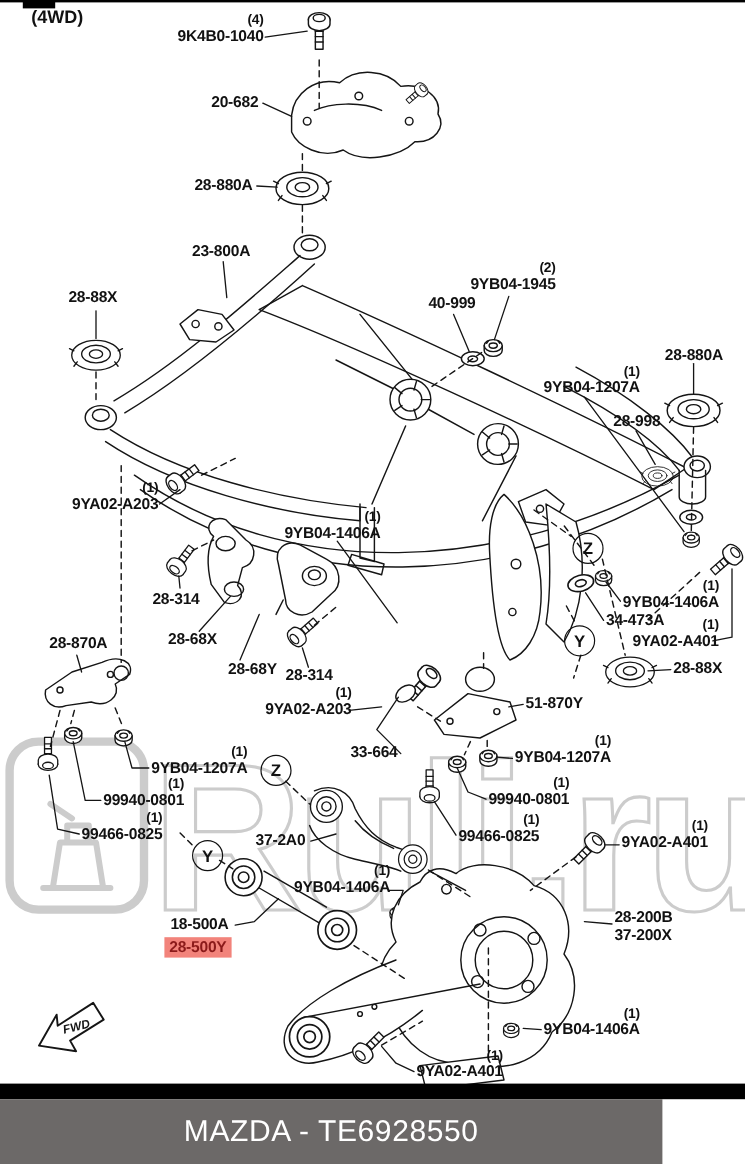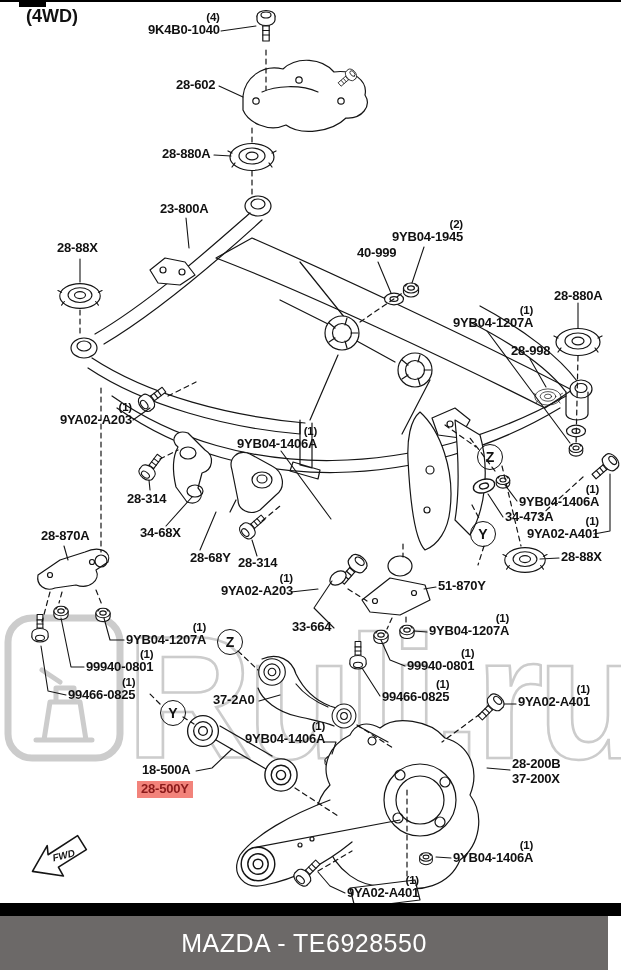--- a/index.html
+++ b/index.html
@@ -10,24 +10,24 @@
   #top-blob{position:absolute;left:19px;top:0;width:27px;height:7px;background:#000;}
   svg.art{position:absolute;left:0;top:0;z-index:1;}
   .lbl{position:absolute;z-index:3;color:#111;font-size:13px;font-weight:700;
        letter-spacing:-0.2px;white-space:nowrap;line-height:13px;}
   .lbl .qty{font-size:11.5px;text-align:right;line-height:11px;}
   .lbl .pn{line-height:14px;text-align:center;}
   .lbl.hl .pn{background:#F2837B;color:#8B1A1A;padding:1px 4px 2px 4px;margin-left:-4px;}
   .refcirc{position:absolute;z-index:3;width:24px;height:24px;border:1.6px solid #111;
        border-radius:50%;display:flex;align-items:center;justify-content:center;
        font-size:14px;font-weight:700;color:#111;background:transparent;}
-  #drive-note{position:absolute;left:26px;top:6px;z-index:3;font-size:18px;
+  #drive-note{position:absolute;left:26px;top:6px;z-index:3;font-size:15px;
        font-weight:700;color:#111;}
   #footer-black{position:absolute;left:0;top:903px;width:621px;height:13px;background:#000;z-index:4;}
-  #footer-bar{position:absolute;left:0;top:916px;width:608px;height:54px;background:#6C6968;
+  #footer-bar{position:absolute;left:0;top:916px;width:552px;height:54px;background:#6C6968;
        z-index:4;display:flex;align-items:center;justify-content:center;gap:38px;}
   #footer-bar span{color:#ffffff;font-size:25px;font-weight:400;letter-spacing:0.5px;}
 </style>
 </head>
 <body>
 
 <div id="stage">
 <div id="top-strip"></div>
 <div id="top-blob"></div>
 
@@ -297,21 +297,21 @@
   </g>
 </svg>
 
 <div id="drive-note">(4WD)</div>
 
 <div class="lbl" style="left:148px;top:12px">
       <div class="qty">(4)</div>
       <div class="pn">9K4B0-1040</div>
     </div>
 <div class="lbl" style="left:176px;top:78px">
-      <div class="pn">28-602</div>
+      <div class="pn">20-682</div>
     </div>
 <div class="lbl" style="left:162px;top:147px">
       <div class="pn">28-880A</div>
     </div>
 <div class="lbl" style="left:160px;top:202px">
       <div class="pn">23-800A</div>
     </div>
 <div class="lbl" style="left:57px;top:241px">
       <div class="pn">28-88X</div>
     </div>
@@ -337,21 +337,21 @@
       <div class="pn">9YA02-A203</div>
     </div>
 <div class="lbl" style="left:237px;top:426px">
       <div class="qty">(1)</div>
       <div class="pn">9YB04-1406A</div>
     </div>
 <div class="lbl" style="left:127px;top:492px">
       <div class="pn">28-314</div>
     </div>
 <div class="lbl" style="left:140px;top:526px">
-      <div class="pn">34-68X</div>
+      <div class="pn">28-68X</div>
     </div>
 <div class="lbl" style="left:190px;top:551px">
       <div class="pn">28-68Y</div>
     </div>
 <div class="lbl" style="left:238px;top:556px">
       <div class="pn">28-314</div>
     </div>
 <div class="lbl" style="left:41px;top:529px">
       <div class="pn">28-870A</div>
     </div>

